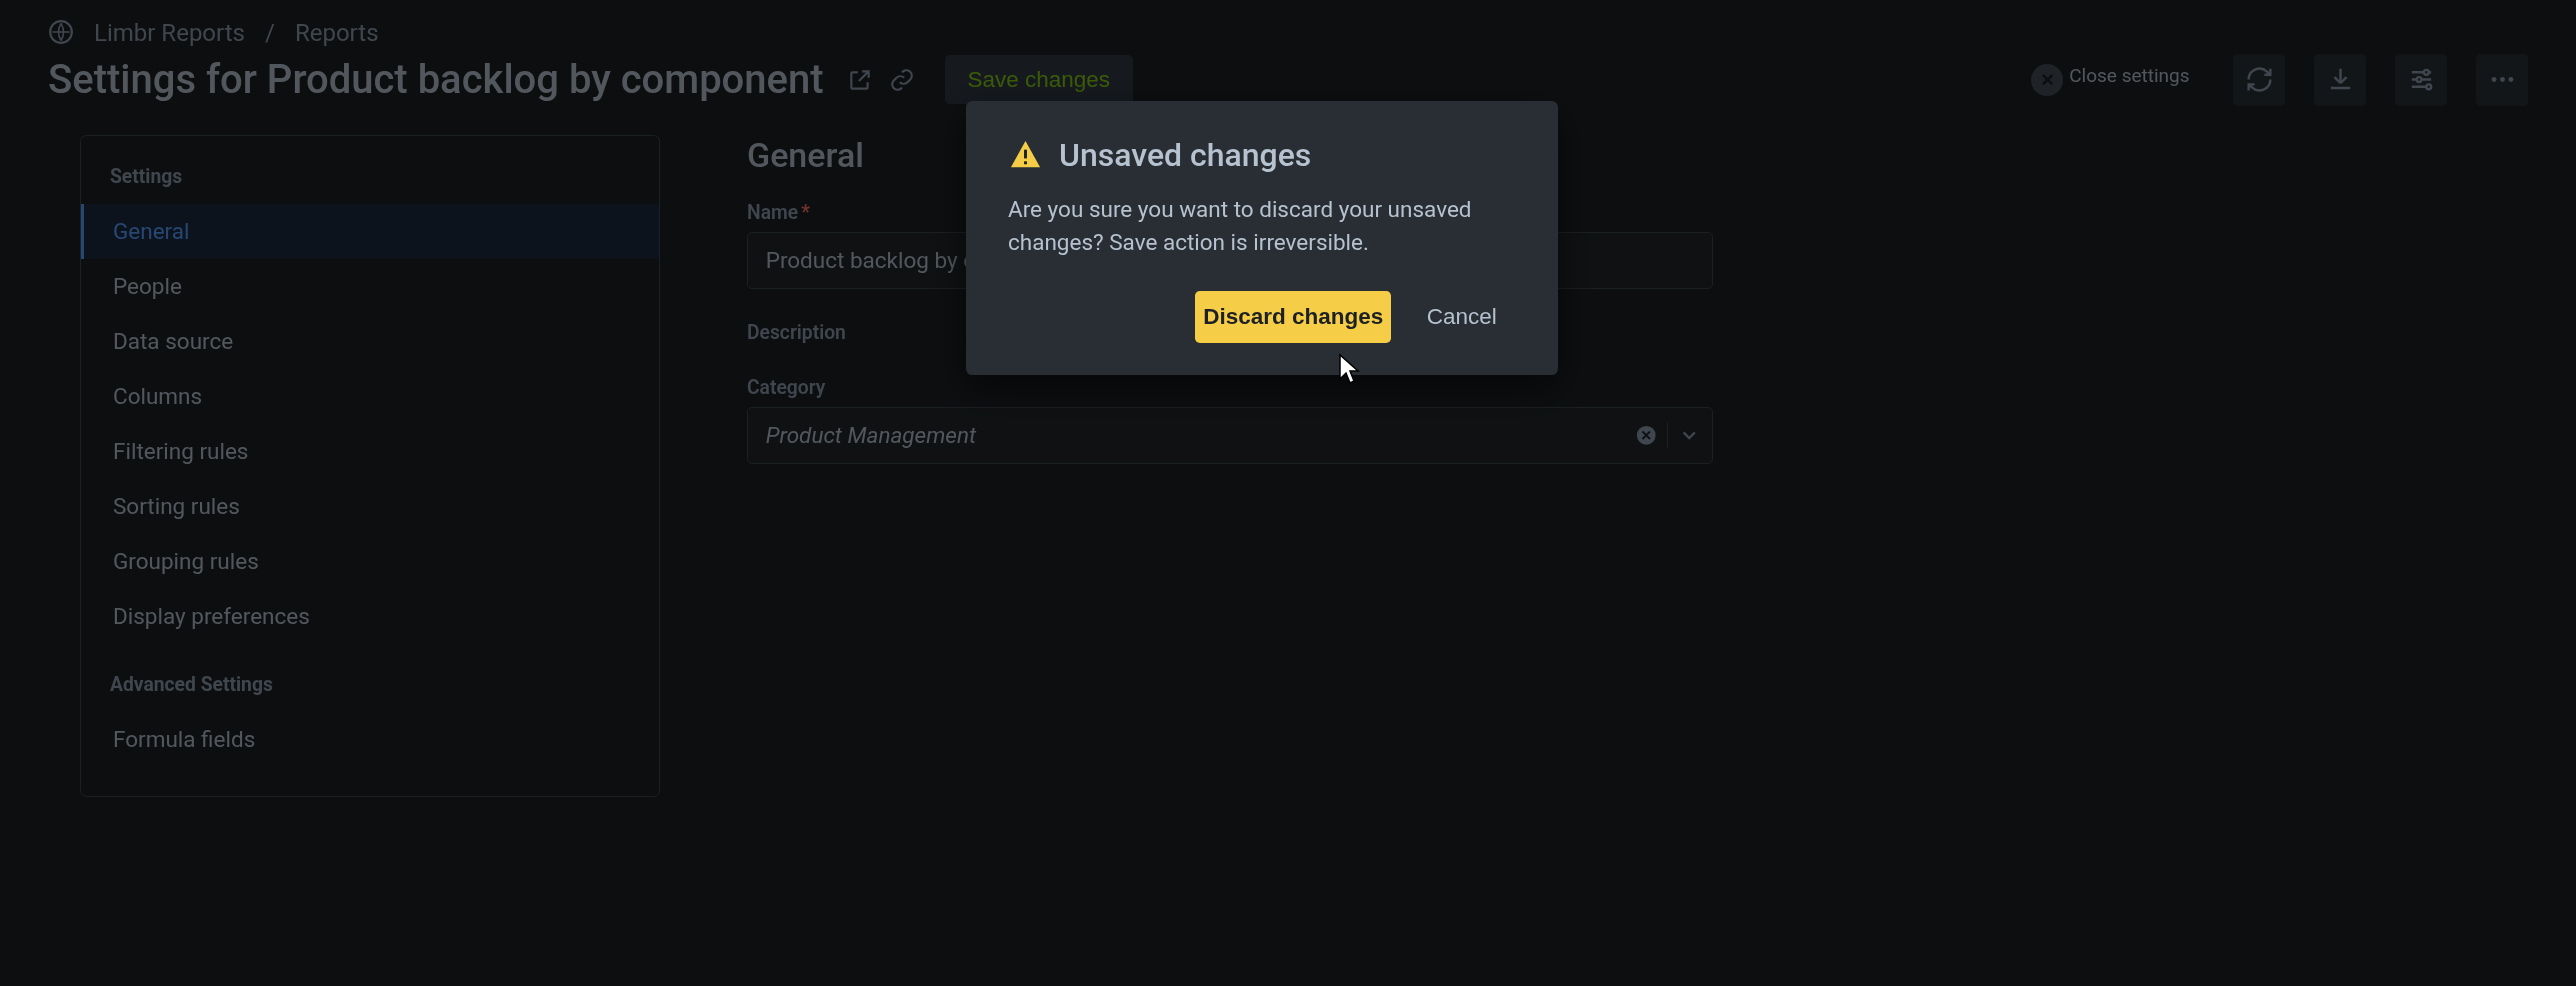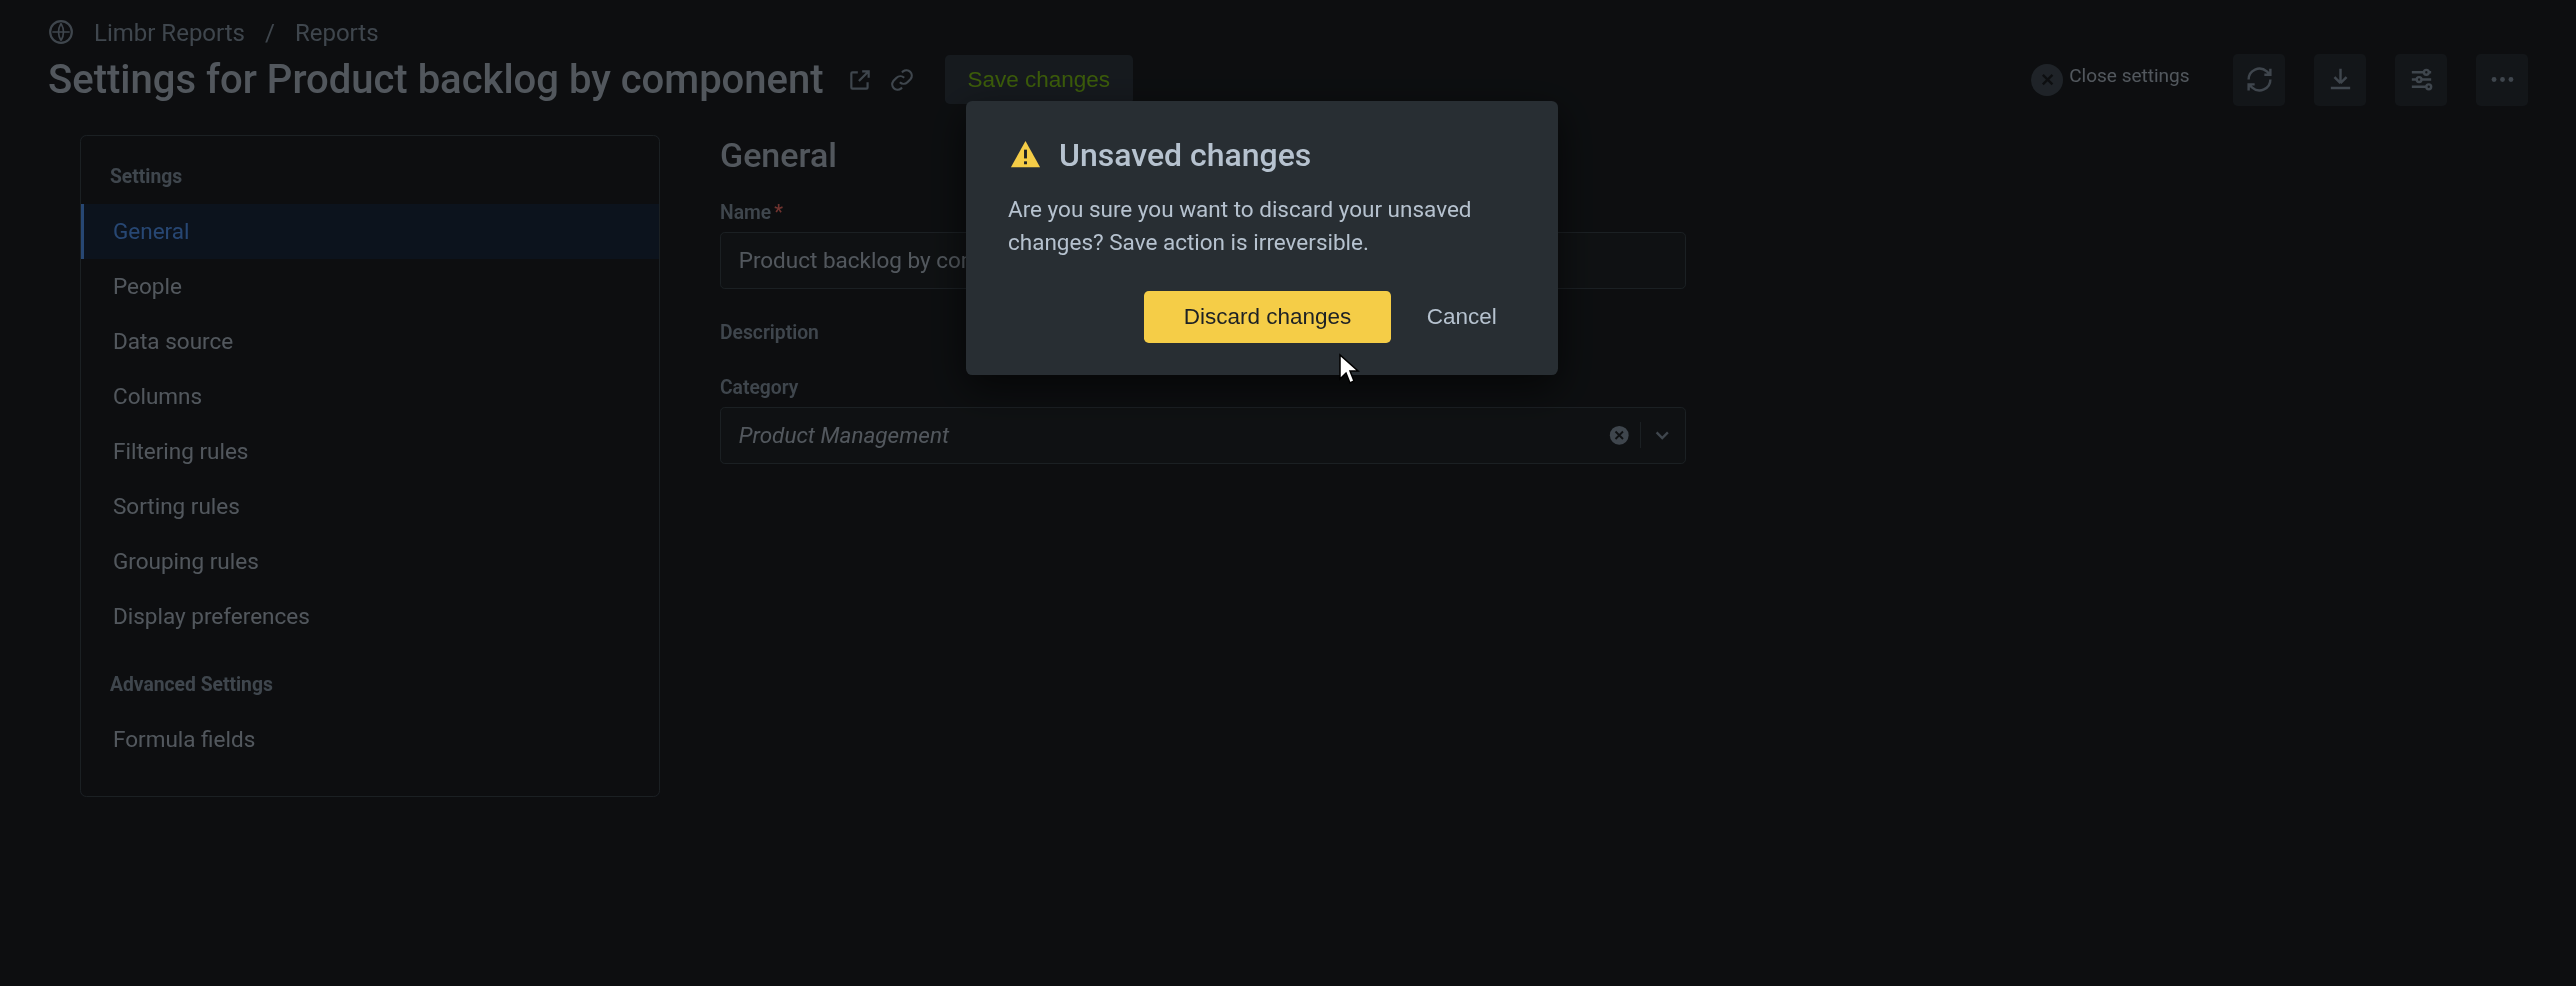--- a/index.html
+++ b/index.html
@@ -122,21 +122,21 @@
     align-items: center;
     justify-content: center;
     color: var(--text-secondary);
     background: #2b3138;
     margin-left: 9.7px;
   }
 
   
   .body {
     display: flex;
-    gap: 60px;
+    gap: 87px;
     padding-left: 32px;
   }
   .sidebar {
     width: 580px;
     background: transparent;
     border: 0.8px solid var(--border);
     border-radius: 6.4px;
     padding: 29px 0;
   }
   .sidebar-group-title {
@@ -250,24 +250,24 @@
   }
   .modal-actions {
     display: flex;
     justify-content: flex-end;
     gap: 16px;
     align-items: center;
   }
   .btn-warning {
     background: var(--warning-yellow);
     color: #1d2125;
-    font-weight: 400;
+    font-weight: 700;
     border: none;
     border-radius: 4.8px;
-    padding: 13px 40px;
+    padding: 13px 8px;
     font-size: 22.5px;
     margin-left: 8px;
   }
   .btn-subtle {
     background: transparent;
     color: var(--text-primary);
     border: none;
     padding: 13px 19.3px;
     font-size: 22.5px;
     border-radius: 4.8px;

